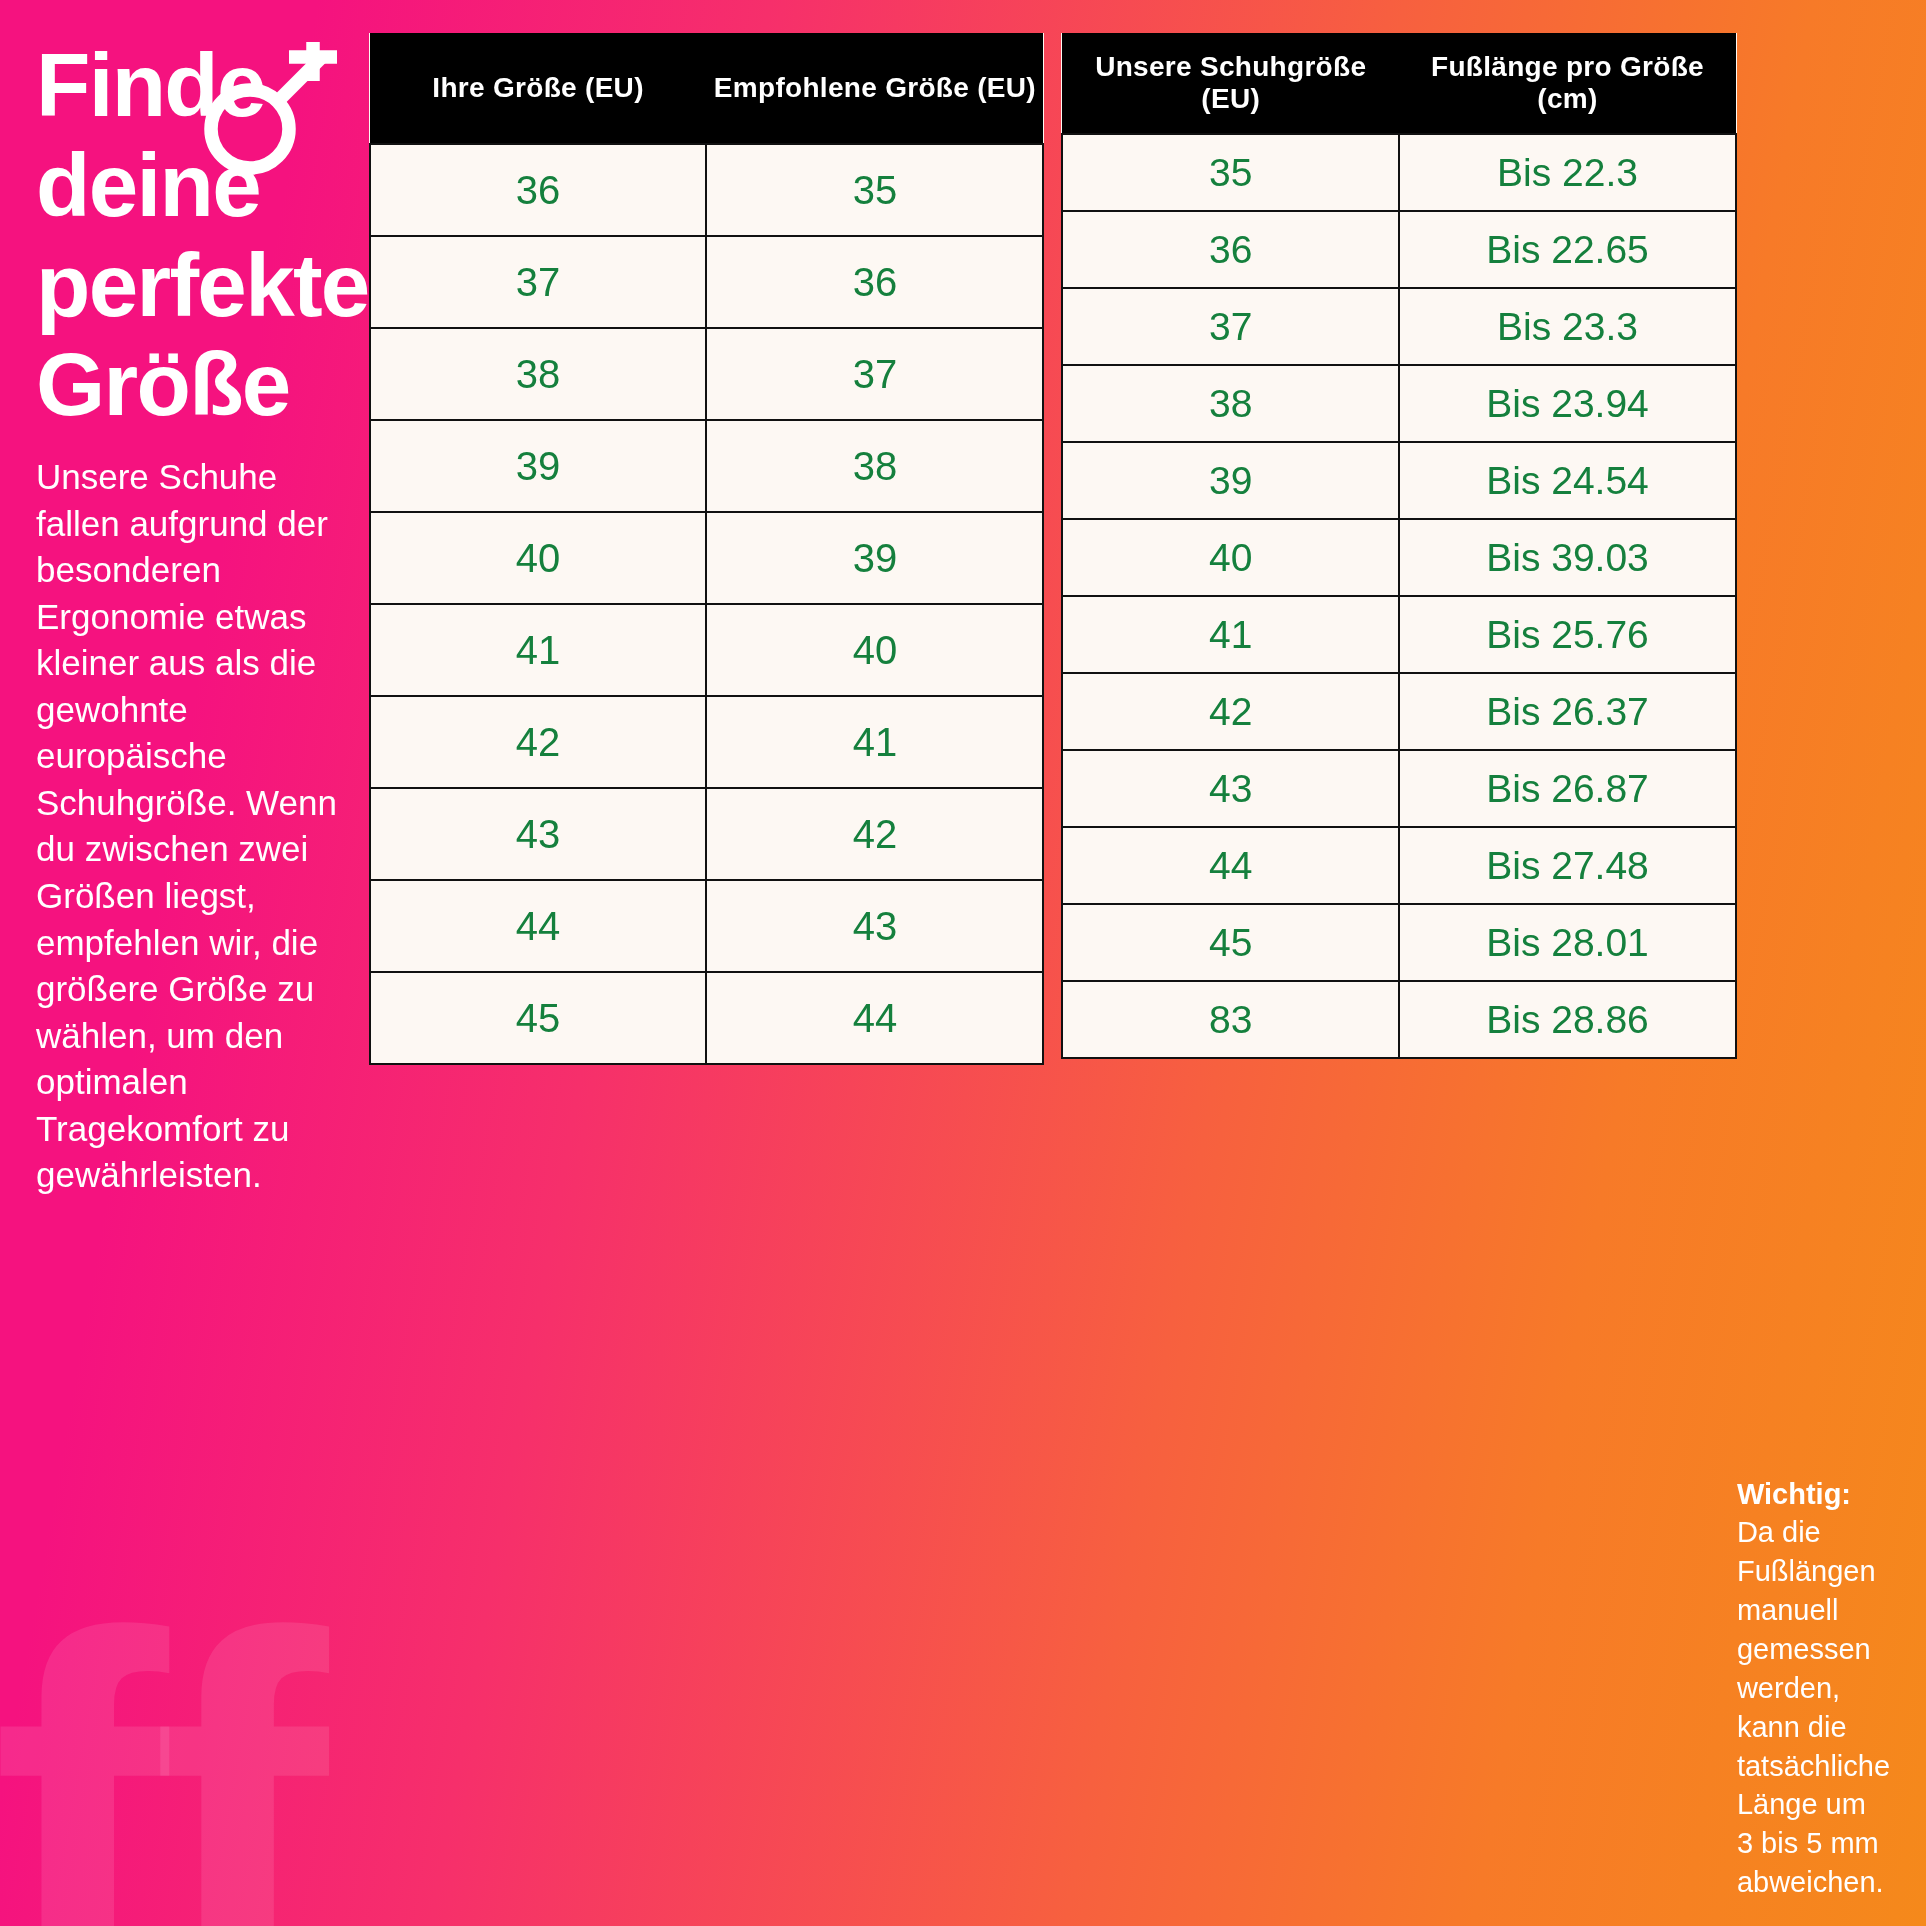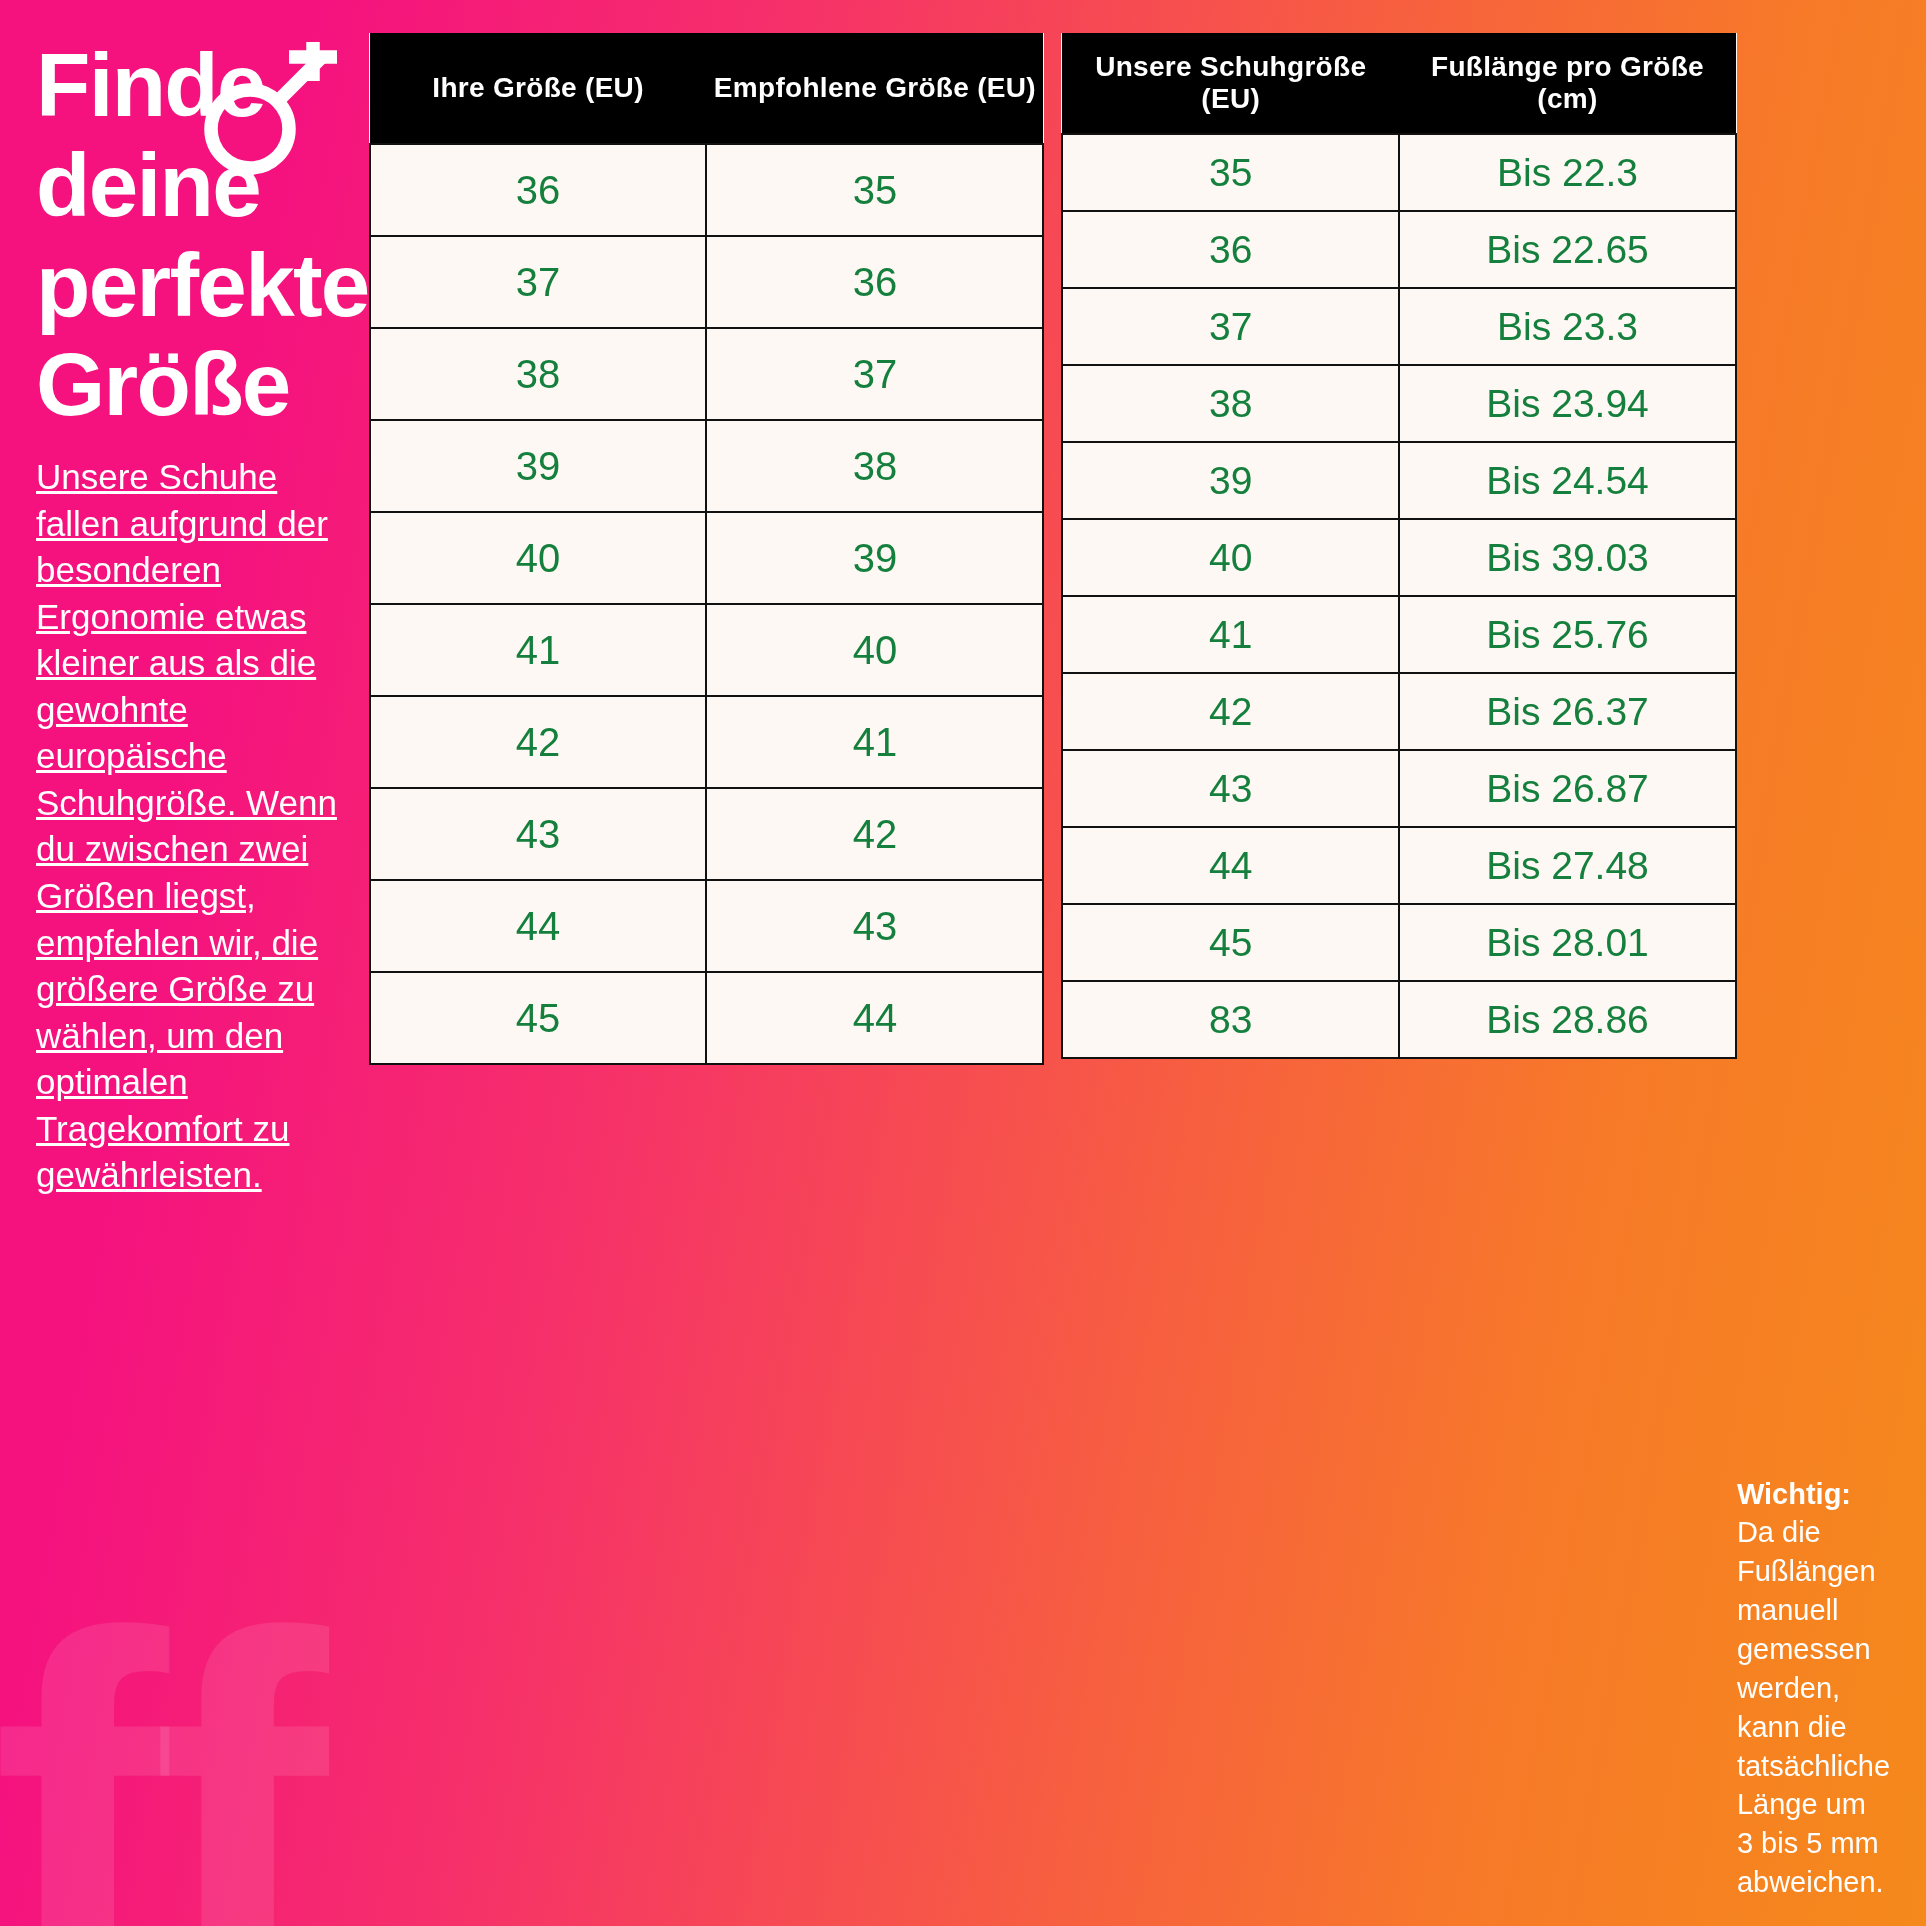--- a/index.html
+++ b/index.html
@@ -59,21 +59,20 @@
     right: 26px;
     width: 150px;
     height: 150px;
   }
 
   .intro {
     font-size: 35px;
     line-height: 1.33;
     max-width: 1823px;
     margin-bottom: 36px;
-    text-decoration: underline;
   }
 
   .recommend {
     font-size: 35px;
     line-height: 1.33;
     max-width: 1823px;
     margin-bottom: 39px;
   }
 
   .recommend b { font-weight: 700; }

